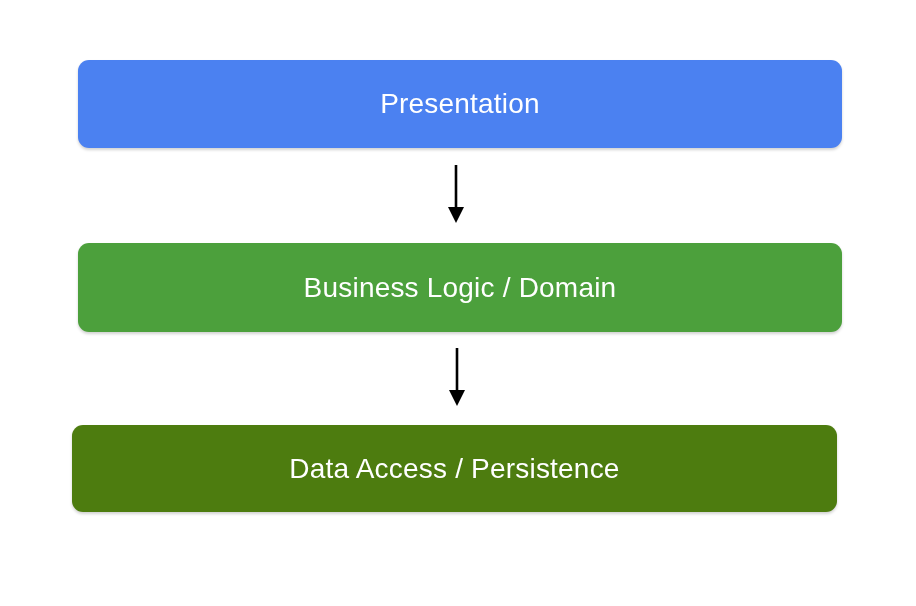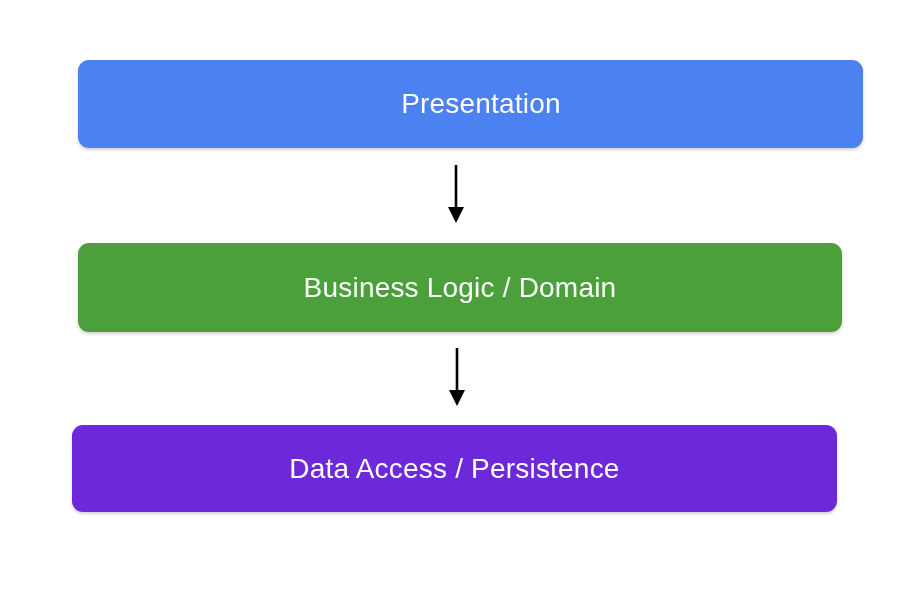--- a/index.html
+++ b/index.html
@@ -39,35 +39,35 @@
     height: 60px;
   }
   .arrow-1 { left: 447px; top: 164px; }
   .arrow-2 { left: 448px; top: 347px; }
 </style>
 </head>
 <body>
 
 <div class="canvas">
 
-  <div class="layer-box layer-presentation" style="background-color: rgb(75, 129, 241); padding-left: 21px;">
+  <div class="layer-box layer-presentation" style="background-color: rgb(75, 129, 241);">
     <span>Presentation</span>
   </div>
 
   <svg class="arrow arrow-1" viewBox="0 0 18 60">
     <line x1="9" y1="1" x2="9" y2="45" stroke="#000000" stroke-width="2.6"></line>
     <polygon points="1,43 17,43 9,59" fill="#000000"></polygon>
   </svg>
 
   <div class="layer-box layer-business" style="background-color: rgb(76, 160, 60); align-items: center;">
     <span>Business Logic / Domain</span>
   </div>
 
   <svg class="arrow arrow-2" viewBox="0 0 18 60">
     <line x1="9" y1="1" x2="9" y2="45" stroke="#000000" stroke-width="2.6"></line>
     <polygon points="1,43 17,43 9,59" fill="#000000"></polygon>
   </svg>
 
-  <div class="layer-box layer-data" style="background-color: #6d28d9;">
+  <div class="layer-box layer-data" style="background-color: #4d7c0f;">
     <span>Data Access / Persistence</span>
   </div>
 
 </div>
 
 </body></html>

